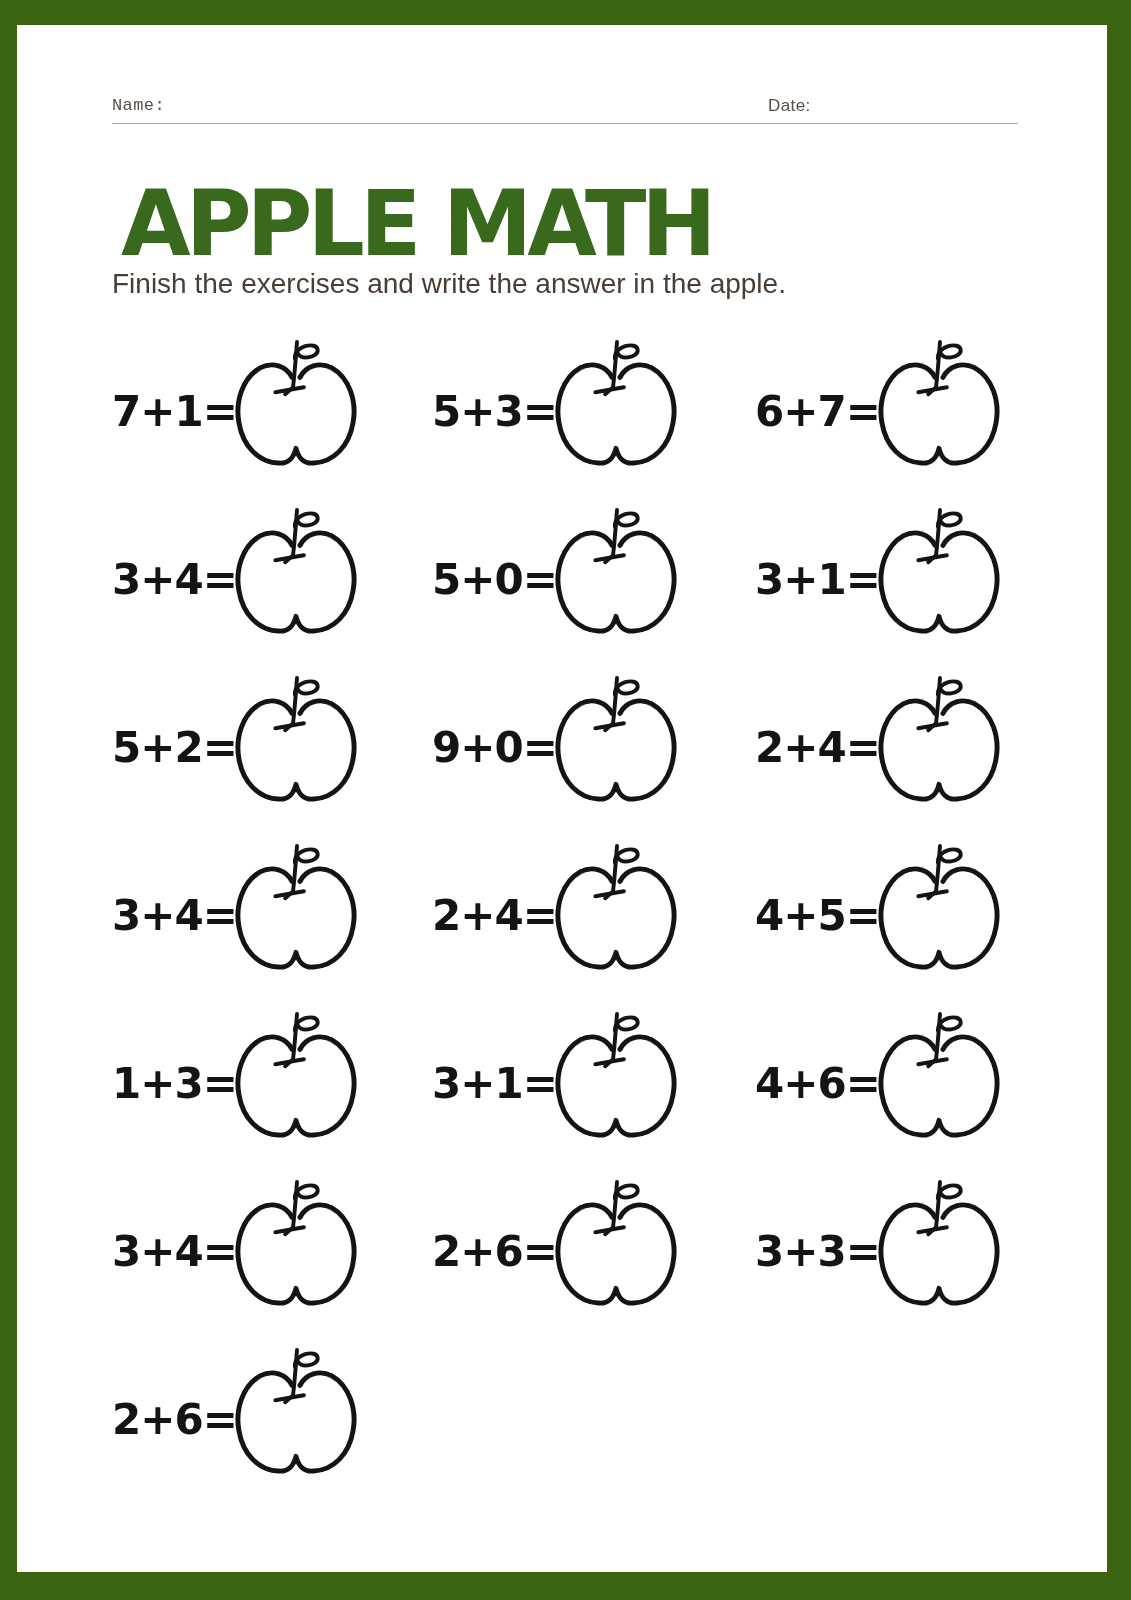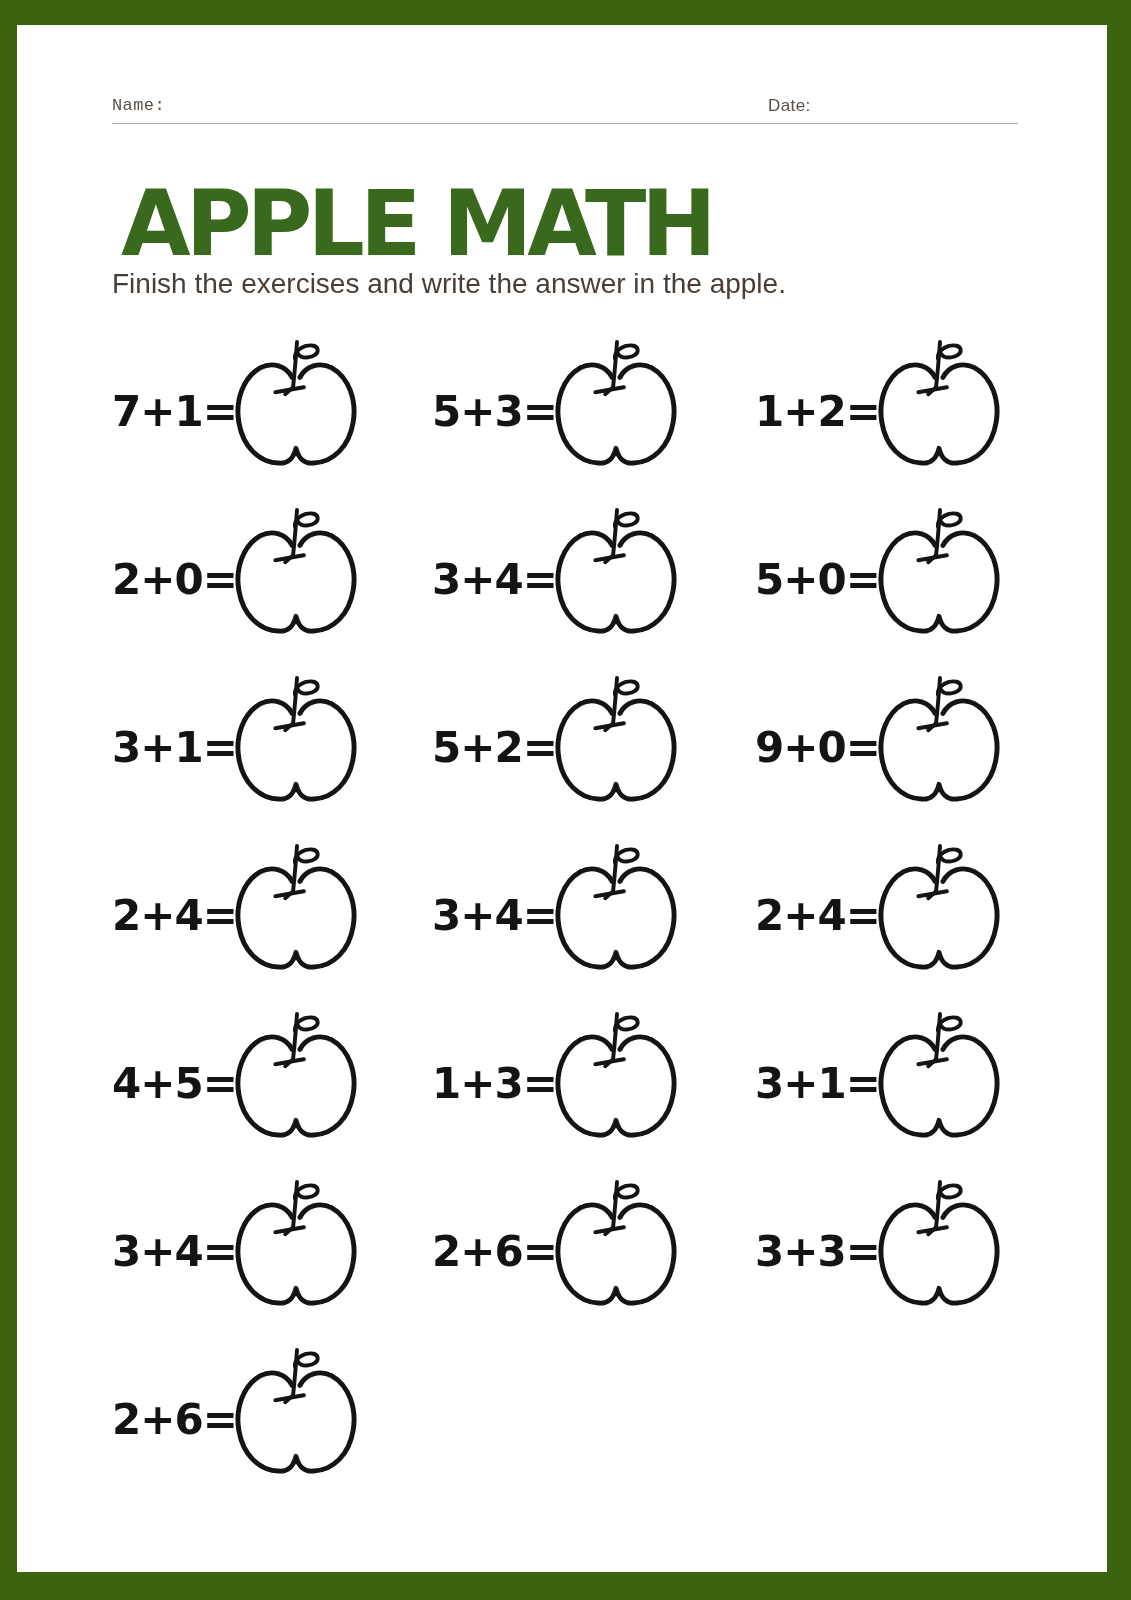--- a/index.html
+++ b/index.html
@@ -129,50 +129,35 @@
 
           <path class="thin" d="M41,55 L70,50"></path>
 
           <path class="thin" d="M59,50 L51,57"></path>
 
           <path class="body" d="M58,40 C52,28 38,24 26,30 C8,40 0,64 4,86 C8,110 24,126 44,127 C54,128 60,121 62,112 C64,121 70,128 80,127 C100,126 116,110 120,86 C124,64 116,40 98,30 C86,24 72,28 66,40"></path>
         </svg>
       </div>
 
       <div class="cell">
-        <span class="expr">1+2=</span>
-        <svg class="apple" viewBox="0 0 124 136" aria-hidden="true">
-
-          <path class="thin" d="M63,4 C62,18 61,32 59,50"></path>
-
-          <path class="thin" d="M61,21 C59,8 83,3 84,12 C85,20 64,24 63,13"></path>
-
-          <path class="thin" d="M41,55 L70,50"></path>
-
-          <path class="thin" d="M59,50 L51,57"></path>
-
-          <path class="body" d="M58,40 C52,28 38,24 26,30 C8,40 0,64 4,86 C8,110 24,126 44,127 C54,128 60,121 62,112 C64,121 70,128 80,127 C100,126 116,110 120,86 C124,64 116,40 98,30 C86,24 72,28 66,40"></path>
-        </svg>
-      </div>
-
-      <div class="cell">
-        <span class="expr">2+0=</span>
-        <svg class="apple" viewBox="0 0 124 136" aria-hidden="true">
-
-          <path class="thin" d="M63,4 C62,18 61,32 59,50"></path>
-
-          <path class="thin" d="M61,21 C59,8 83,3 84,12 C85,20 64,24 63,13"></path>
-
-          <path class="thin" d="M41,55 L70,50"></path>
-
-          <path class="thin" d="M59,50 L51,57"></path>
-
-          <path class="body" d="M58,40 C52,28 38,24 26,30 C8,40 0,64 4,86 C8,110 24,126 44,127 C54,128 60,121 62,112 C64,121 70,128 80,127 C100,126 116,110 120,86 C124,64 116,40 98,30 C86,24 72,28 66,40"></path>
-        </svg>
-      </div>
+        <span class="expr">6+7=</span>
+        <svg class="apple" viewBox="0 0 124 136" aria-hidden="true">
+
+          <path class="thin" d="M63,4 C62,18 61,32 59,50"></path>
+
+          <path class="thin" d="M61,21 C59,8 83,3 84,12 C85,20 64,24 63,13"></path>
+
+          <path class="thin" d="M41,55 L70,50"></path>
+
+          <path class="thin" d="M59,50 L51,57"></path>
+
+          <path class="body" d="M58,40 C52,28 38,24 26,30 C8,40 0,64 4,86 C8,110 24,126 44,127 C54,128 60,121 62,112 C64,121 70,128 80,127 C100,126 116,110 120,86 C124,64 116,40 98,30 C86,24 72,28 66,40"></path>
+        </svg>
+      </div>
+
 
       <div class="cell">
         <span class="expr">3+4=</span>
         <svg class="apple" viewBox="0 0 124 136" aria-hidden="true">
 
           <path class="thin" d="M63,4 C62,18 61,32 59,50"></path>
 
           <path class="thin" d="M61,21 C59,8 83,3 84,12 C85,20 64,24 63,13"></path>
 
           <path class="thin" d="M41,55 L70,50"></path>
@@ -336,20 +321,35 @@
           <path class="thin" d="M61,21 C59,8 83,3 84,12 C85,20 64,24 63,13"></path>
 
           <path class="thin" d="M41,55 L70,50"></path>
 
           <path class="thin" d="M59,50 L51,57"></path>
 
           <path class="body" d="M58,40 C52,28 38,24 26,30 C8,40 0,64 4,86 C8,110 24,126 44,127 C54,128 60,121 62,112 C64,121 70,128 80,127 C100,126 116,110 120,86 C124,64 116,40 98,30 C86,24 72,28 66,40"></path>
         </svg>
       </div>
 
+      <div class="cell">
+        <span class="expr">4+6=</span>
+        <svg class="apple" viewBox="0 0 124 136" aria-hidden="true">
+
+          <path class="thin" d="M63,4 C62,18 61,32 59,50"></path>
+
+          <path class="thin" d="M61,21 C59,8 83,3 84,12 C85,20 64,24 63,13"></path>
+
+          <path class="thin" d="M41,55 L70,50"></path>
+
+          <path class="thin" d="M59,50 L51,57"></path>
+
+          <path class="body" d="M58,40 C52,28 38,24 26,30 C8,40 0,64 4,86 C8,110 24,126 44,127 C54,128 60,121 62,112 C64,121 70,128 80,127 C100,126 116,110 120,86 C124,64 116,40 98,30 C86,24 72,28 66,40"></path>
+        </svg>
+      </div>
 
       <div class="cell">
         <span class="expr">3+4=</span>
         <svg class="apple" viewBox="0 0 124 136" aria-hidden="true">
 
           <path class="thin" d="M63,4 C62,18 61,32 59,50"></path>
 
           <path class="thin" d="M61,21 C59,8 83,3 84,12 C85,20 64,24 63,13"></path>
 
           <path class="thin" d="M41,55 L70,50"></path>

